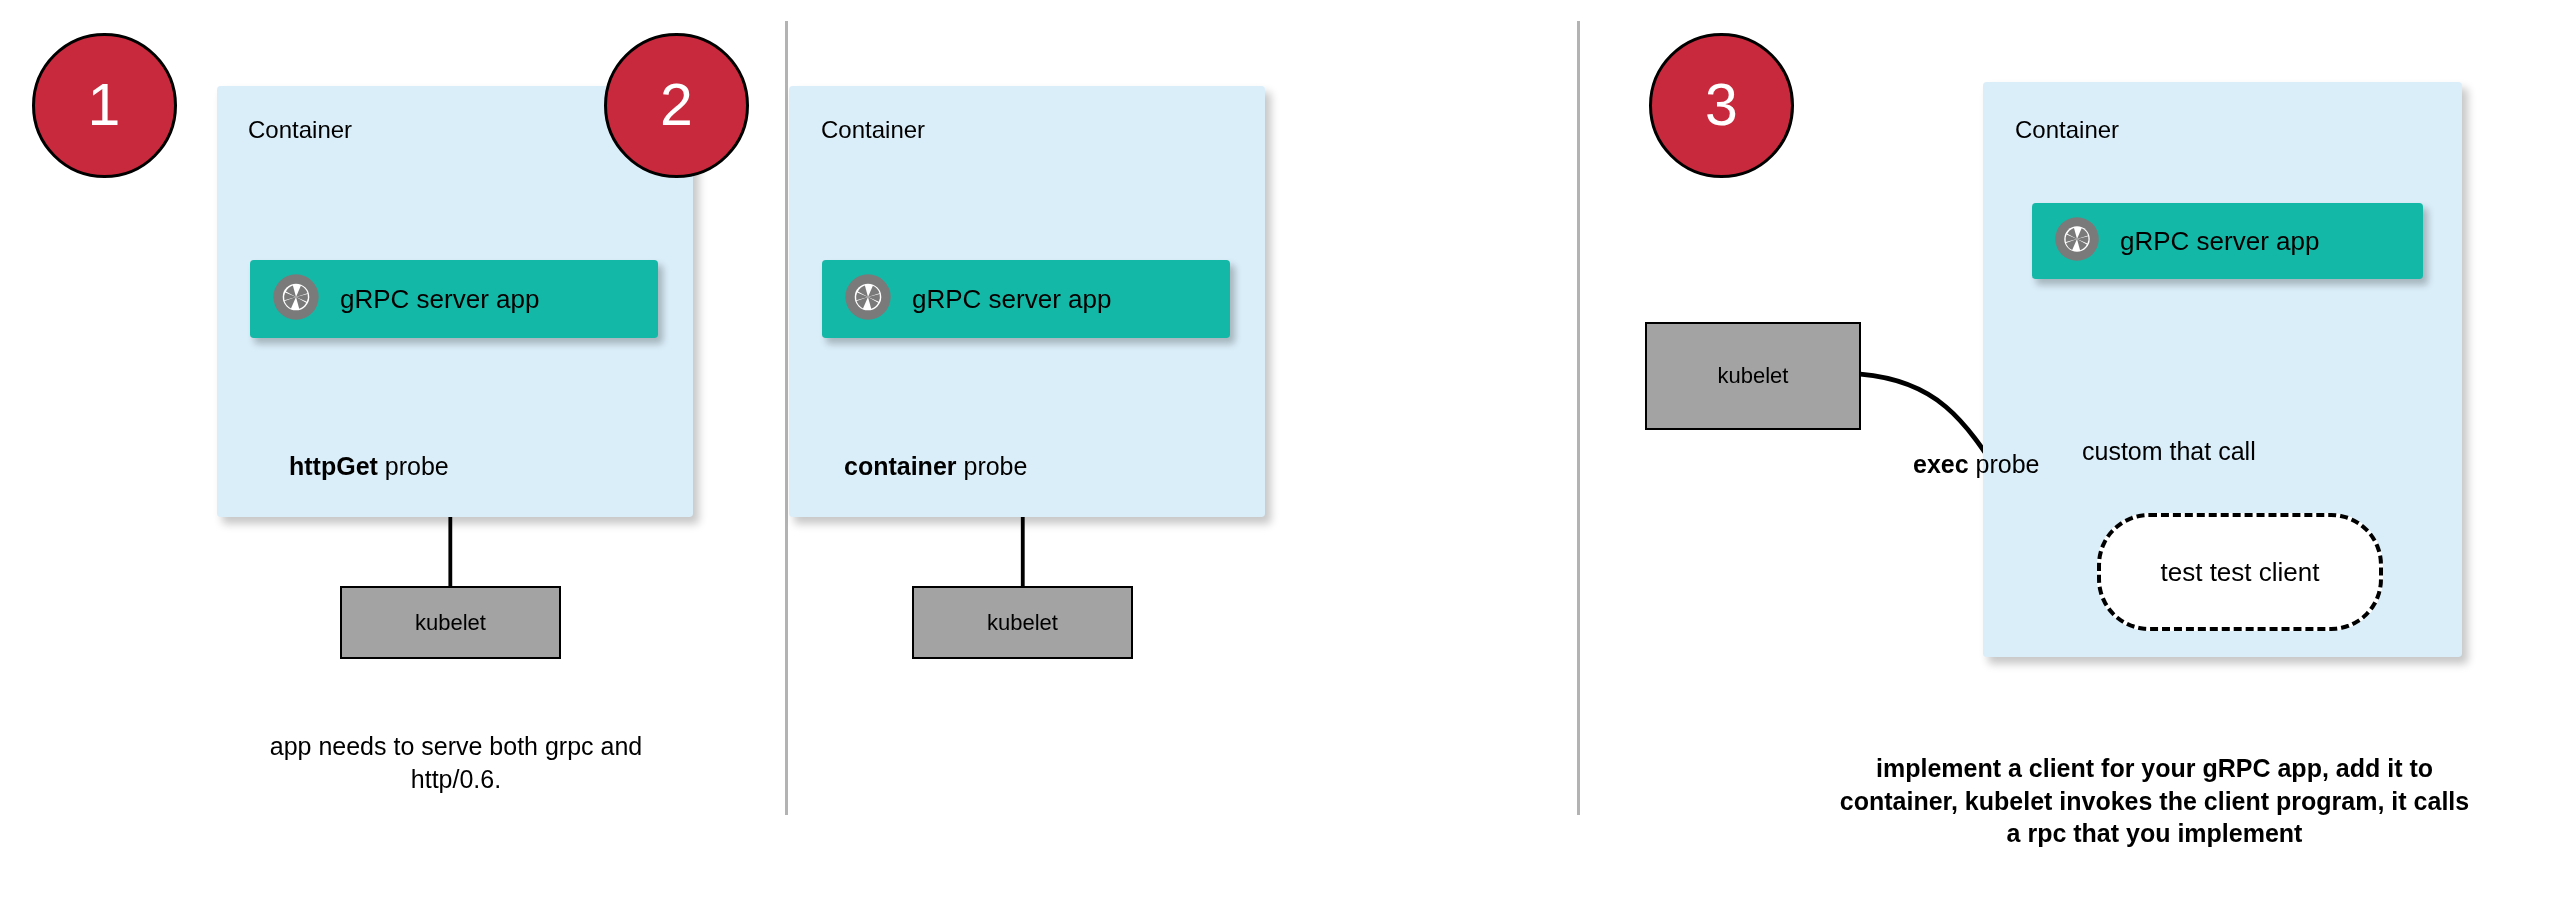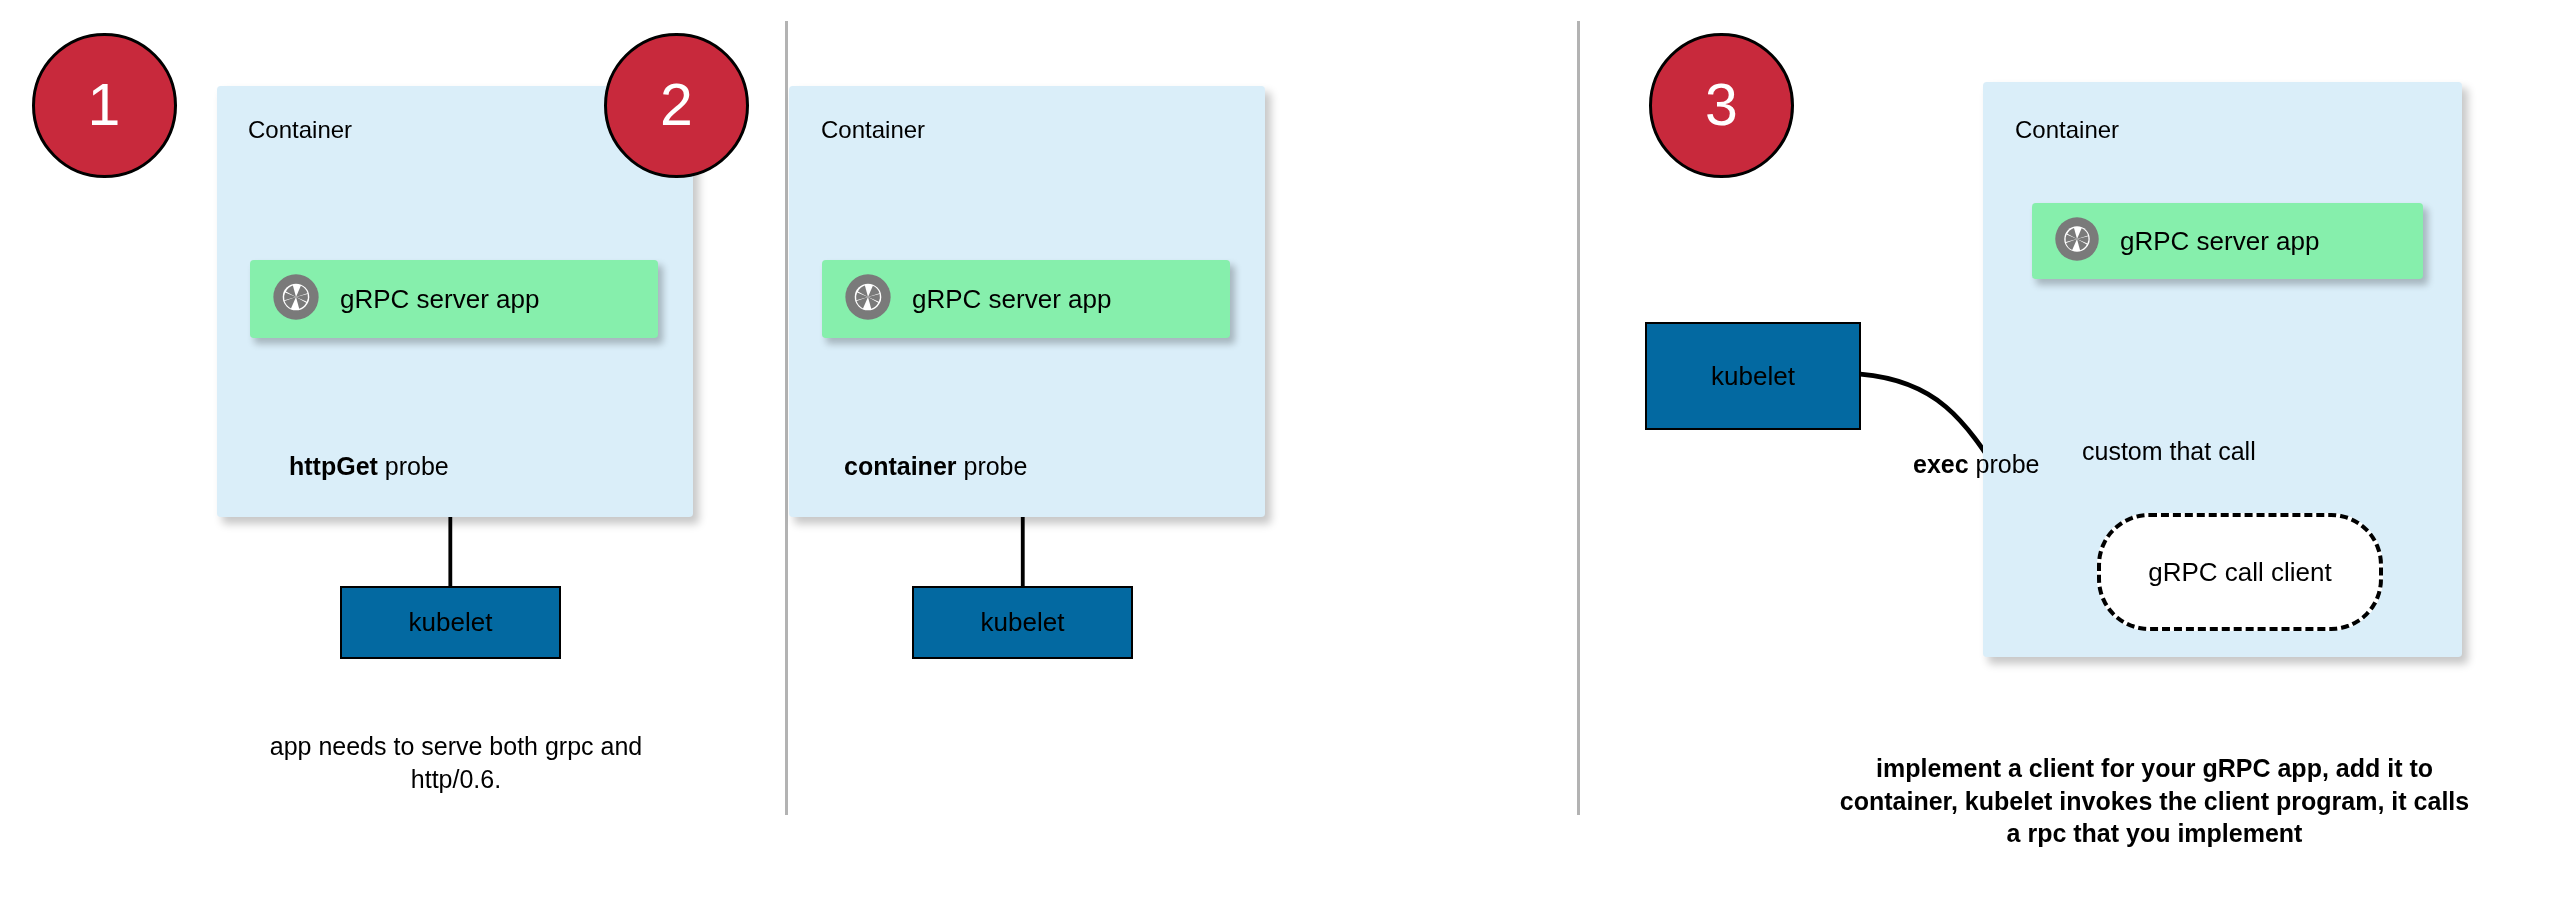--- a/index.html
+++ b/index.html
@@ -36,45 +36,45 @@
   .container-label{
     position:absolute;
     font-size:24px;
     color:#000;
     white-space:nowrap;
   }
 
   
   .app-card{
     position:absolute;
-    background:#86efac;
+    background:#14b8a6;
     border-radius:3.8px;
     box-shadow:4.8px 5.7px 7.6px rgba(0,0,0,0.24);
     display:flex;align-items:center;
     box-sizing:border-box;
   }
   .app-card .grpc-icon{
     flex:0 0 auto;
     margin-left:21px;
     display:block;
   }
   .app-card .app-label{
     margin-left:19px;
     font-size:26px;
     color:#000;
     white-space:nowrap;
   }
 
   
   .plain-box{
     position:absolute;
-    background:#0369a1;
+    background:#a3a3a3;
     border:2.9px solid #000;
     display:flex;align-items:center;justify-content:center;
-    font-size:26px;
+    font-size:22px;
     color:#000;
     box-sizing:border-box;
   }
 
   
   .dashed-box{
     position:absolute;
     background:#ffffff;
     border:4.8px dashed #000;
     border-radius:52px;
@@ -225,18 +225,18 @@
   </div>
 
   <div class="plain-box" style="left:1645px;top:322px;width:216px;height:108px;">kubelet</div>
 
   <div class="edge-label" style="left:1897px;top:450px;">
     <b>exec</b><span> probe</span>
   </div>
 
   <div class="edge-label" style="left:2082px;top:437px;">custom that call</div>
 
-  <div class="dashed-box" style="left:2097px;top:513px;width:286px;height:118px;">gRPC call client</div>
+  <div class="dashed-box" style="left:2097px;top:513px;width:286px;height:118px;">test test client</div>
 
   <div class="caption" style="left:1830px;top:752px;width:649px;font-weight:bold;">implement a client for your gRPC app, add it to container, kubelet invokes the client program, it calls a rpc that you implement</div>
 
 </div>
 
 
 </body></html>

